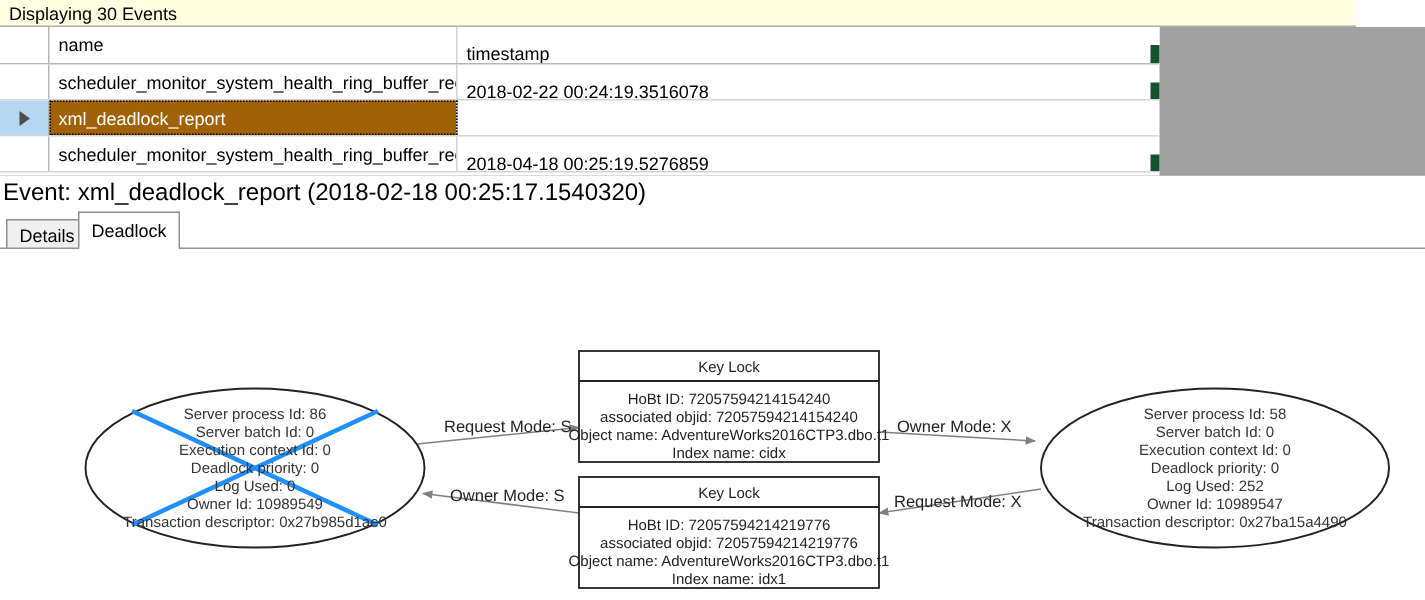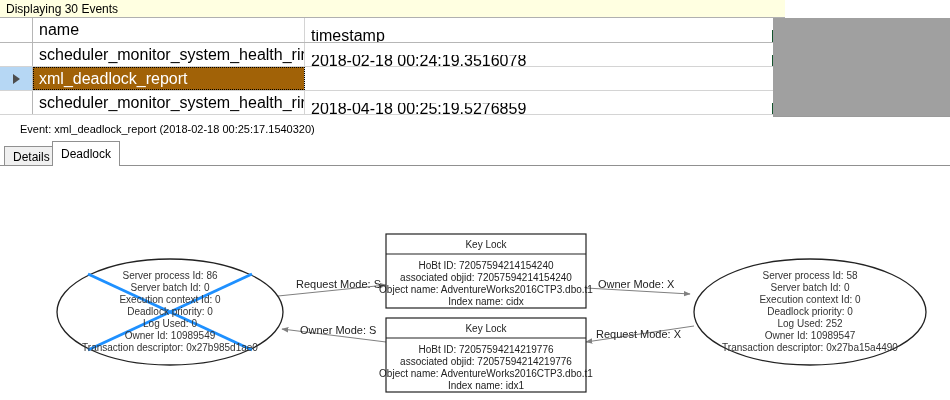--- a/index.html
+++ b/index.html
@@ -4,56 +4,56 @@
 <style>
   html,body{margin:0;padding:0;}
   body{
     width:950px;height:400px;overflow:hidden;background:#ffffff;
     font-family:"Liberation Sans", sans-serif;font-size:12px;color:#000;
   }
   .app{position:relative;width:950px;height:400px;}
 
   
   .banner{
-    position:absolute;left:0;top:0;width:785px;height:18px;
+    position:absolute;left:0;top:0;width:904px;height:18px;
     background:#ffffe1;border-bottom:1px solid #b0b0b0;
     box-sizing:border-box;display:flex;align-items:center;
     padding-left:6px;font-size:12px;color:#000;
   }
 
   
   .grid{
     position:absolute;left:0;top:18px;width:950px;height:99px;
     background:#a0a0a0;box-sizing:border-box;
     border-bottom:1px solid #9a9a9a;
   }
   .grid-inner{position:absolute;left:0;top:0;width:773px;height:99px;background:#fff;}
   .grid-row{display:flex;height:24px;box-sizing:border-box;border-bottom:1px solid #d4d4d4;}
   .grid-row.header{height:25px;background:#fff;border-bottom:1px solid #b6b6b6;}
   .cell{
     box-sizing:border-box;display:flex;align-items:center;
     padding-left:6px;border-right:1px solid #d4d4d4;
-    white-space:nowrap;overflow:hidden;font-size:16px;
+    white-space:nowrap;overflow:hidden;font-size:12px;
   }
   .c-sel{width:33px;min-width:33px;padding-left:0;justify-content:center;border-right:1px solid #b6b6b6;background:#fff;}
   .c-name{width:272px;min-width:272px;}
-  .c-ts{width:468px;min-width:468px;border-right:1px solid #14532d;margin-top:12px;}
+  .c-ts{width:468px;min-width:468px;border-right:6px solid #14532d;margin-top:12px;}
   .grid-row.selected .c-name,.grid-row.selected .c-ts{background:#a16207;color:#fff;}
   .grid-row.selected .c-name{outline:1px dotted #000;outline-offset:-1px;}
   .grid-row.selected .c-sel{background:#b6d7f4;}
   .tri{
     width:0;height:0;border-left:7px solid #4d4d4d;
     border-top:5px solid transparent;border-bottom:5px solid transparent;
   }
 
   
   .event-caption{
     position:absolute;left:0;top:119px;width:950px;height:20px;
-    display:flex;align-items:center;padding-left:20px;box-sizing:border-box;
-    font-size:11px;background:#fff;
+    display:flex;align-items:center;padding-left:2px;box-sizing:border-box;
+    font-size:16px;background:#fff;
   }
   .tabstrip{
     position:absolute;left:0;top:140px;width:950px;height:26px;
     box-sizing:border-box;
   }
   .tabstrip:after{
     content:"";position:absolute;left:0;bottom:0;width:950px;height:1px;background:#909090;
   }
   .tab{
     position:absolute;bottom:0;box-sizing:border-box;
@@ -90,21 +90,21 @@
 
       <div class="grid-row header">
         <div class="cell c-sel"></div>
         <div class="cell c-name">name</div>
         <div class="cell c-ts">timestamp</div>
       </div>
 
       <div class="grid-row">
         <div class="cell c-sel"></div>
         <div class="cell c-name">scheduler_monitor_system_health_ring_buffer_recorded</div>
-        <div class="cell c-ts">2018-02-18 00:24:19.3516078</div>
+        <div class="cell c-ts">2018-02-22 00:24:19.3516078</div>
       </div>
 
       <div class="grid-row selected">
         <div class="cell c-sel">
           <span class="tri"></span>
         </div>
         <div class="cell c-name">xml_deadlock_report</div>
       </div>
 
       <div class="grid-row">

